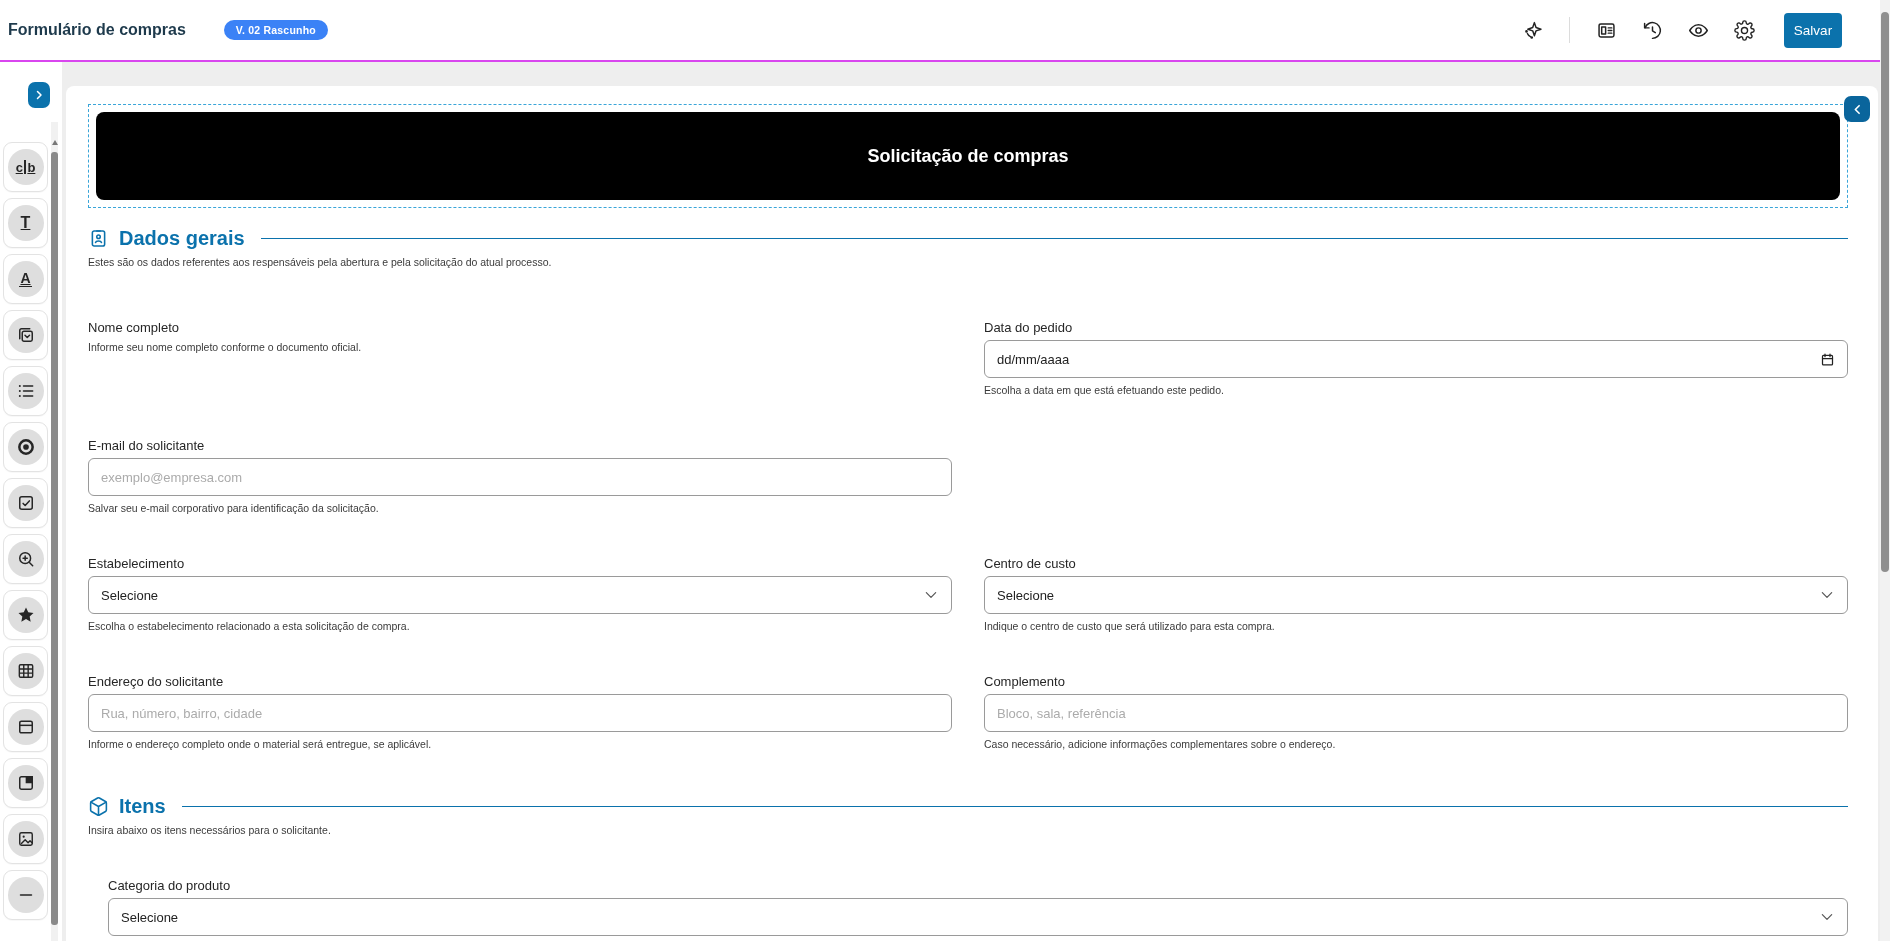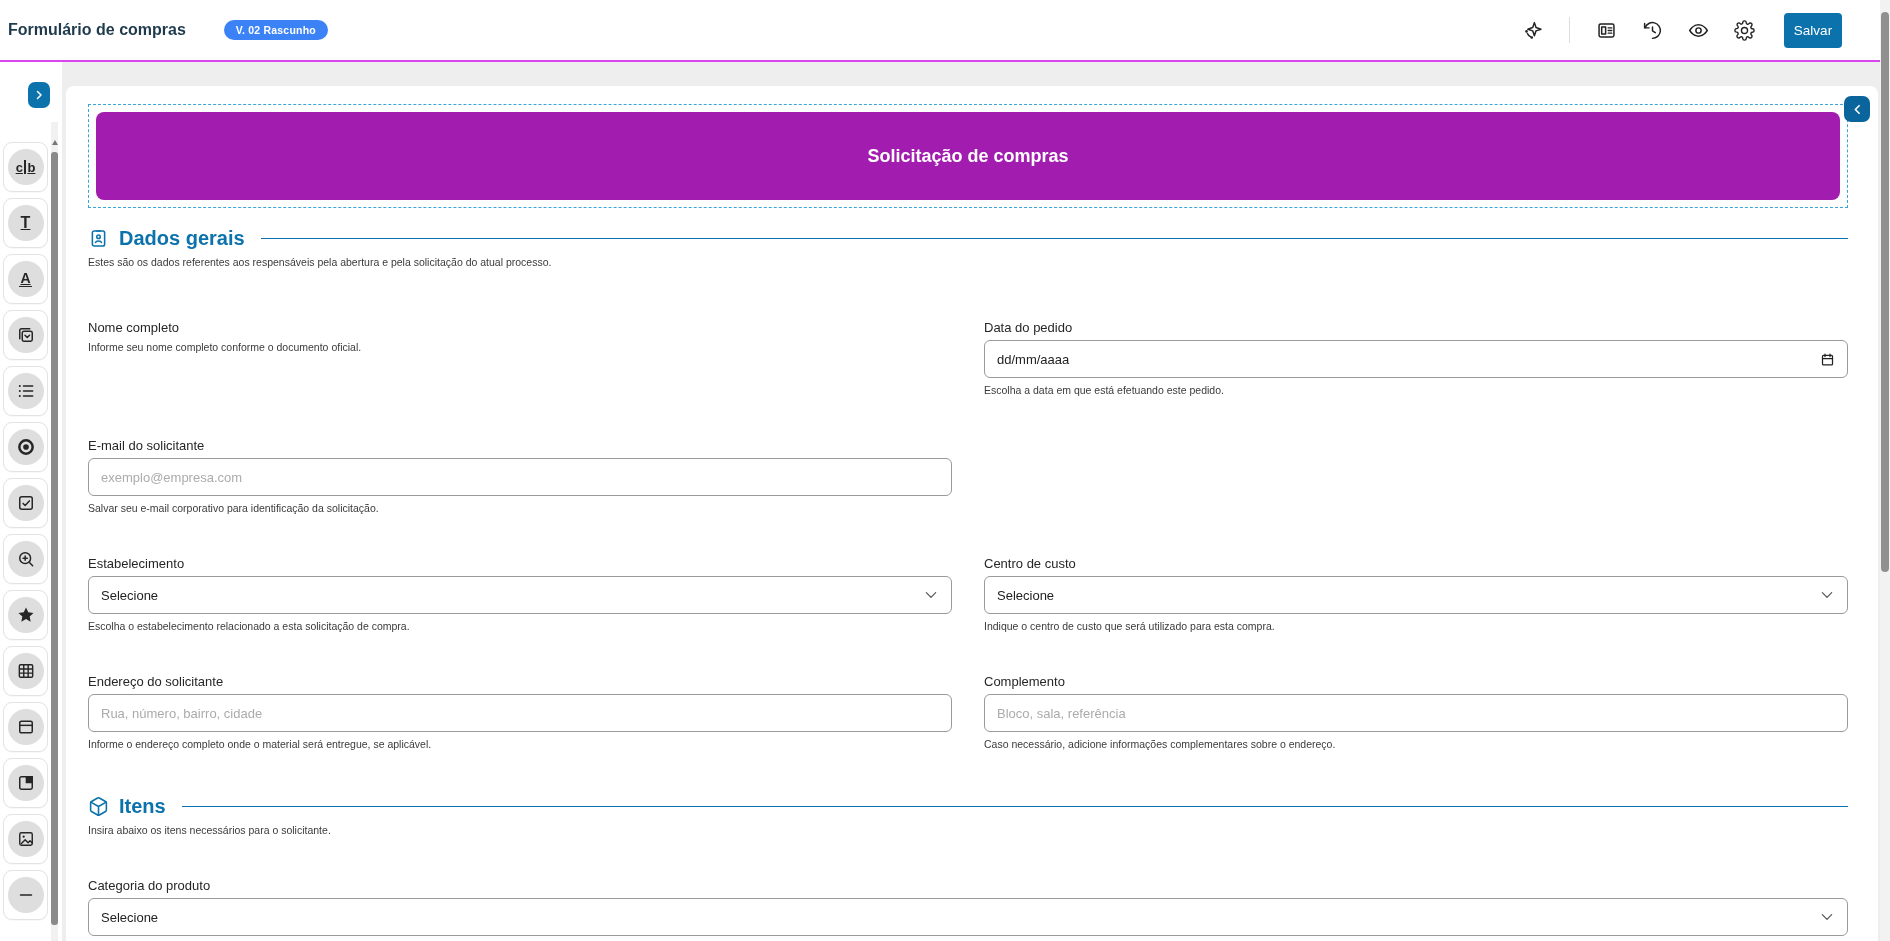--- a/index.html
+++ b/index.html
@@ -45,41 +45,41 @@
   .side-scroll-thumb { position:absolute; left:51px; top:90px; width:7px; height:773px; background:#8a8a8a; border-radius:3px; }
 
   
   .canvas { position:absolute; left:66px; top:86px; width:1812px; height:900px; background:#fff;
     border-radius:8px 8px 0 0; padding:18px 30px 0 22px; z-index:10; }
   .collapse-left-btn { position:absolute; right:8px; top:10px; width:26px; height:26px; background:#0a659c;
     border:none; border-radius:7px; color:#fff; display:flex; align-items:center; justify-content:center; cursor:pointer; z-index:15; }
   .collapse-left-btn svg { width:13px; height:13px; }
 
   .banner-wrap { border:1.5px dashed #3aa5d9; padding:7px; height:104px; cursor:pointer; }
-  .banner { background:#a21caf; border-radius:8px; height:100%; display:flex; align-items:center; justify-content:center; }
+  .banner { background:#000000; border-radius:8px; height:100%; display:flex; align-items:center; justify-content:center; }
   .banner-title { color:#fff; font-size:18px; font-weight:700; }
 
   .section-header { display:flex; align-items:center; margin-top:16px; height:28px; }
   .section-header svg { width:21px; height:21px; color:#0b72ac; flex:0 0 auto; }
   .section-title { color:#0b72ac; font-size:20px; font-weight:700; margin-left:10px; white-space:nowrap; }
   .section-line { flex:1; height:0; border-top:1.5px solid #0b72ac; margin-left:16px; }
   .section-sub { margin-top:4px; font-size:10.5px; color:#3b3b3b; }
 
   .form-grid { margin-top:52px; }
   .frow { display:grid; grid-template-columns:1fr 1fr; column-gap:32px; margin-bottom:42px; }
   .flabel { font-size:13px; color:#262626; margin-bottom:5px; }
   .finput { width:100%; height:38px; border:1px solid #9a9a9a; border-radius:6px; background:#fff;
     font-family:inherit; font-size:13px; color:#222; padding:0 12px; display:flex; align-items:center; }
   input.finput::placeholder { color:#ababab; }
   .fhint { font-size:10.5px; color:#3b3b3b; margin-top:6px; }
   .selectbox, .datebox { justify-content:space-between; cursor:pointer; }
   .selectbox svg { width:16px; height:16px; color:#555; }
   .datebox svg { width:15px; height:15px; color:#222; }
 
-  .cat-block { margin-top:42px; }
+  .cat-block { margin-top:42px;margin-left:20px; }
 </style>
 </head>
 <body>
 
 <div class="topbar">
   <div class="topbar-title">Formulário de compras</div>
   <div class="version-badge">V. 02 Rascunho</div>
   <div class="topbar-right">
     <button class="icon-btn">
       <svg viewBox="0 0 24 24" fill="none" stroke="currentColor" stroke-width="1.7" stroke-linejoin="round" stroke-linecap="round">

